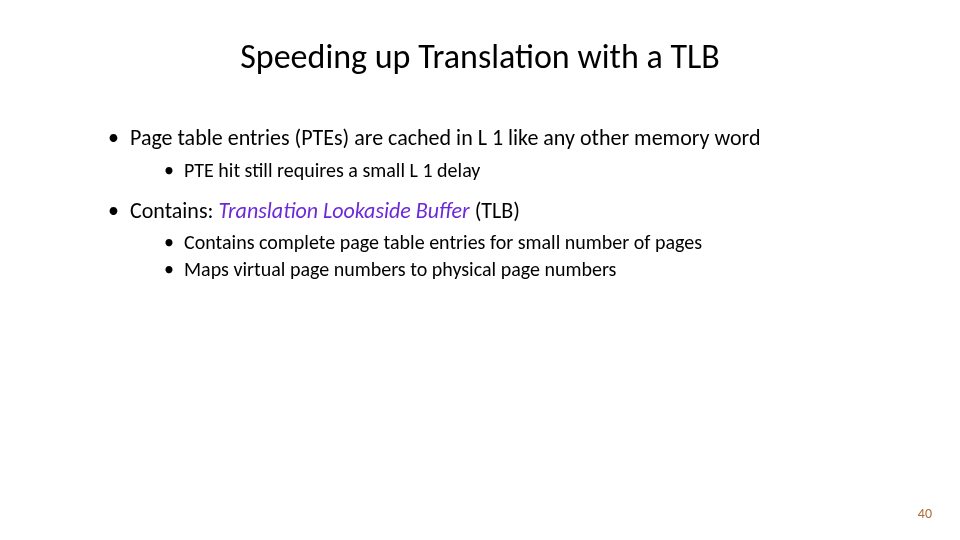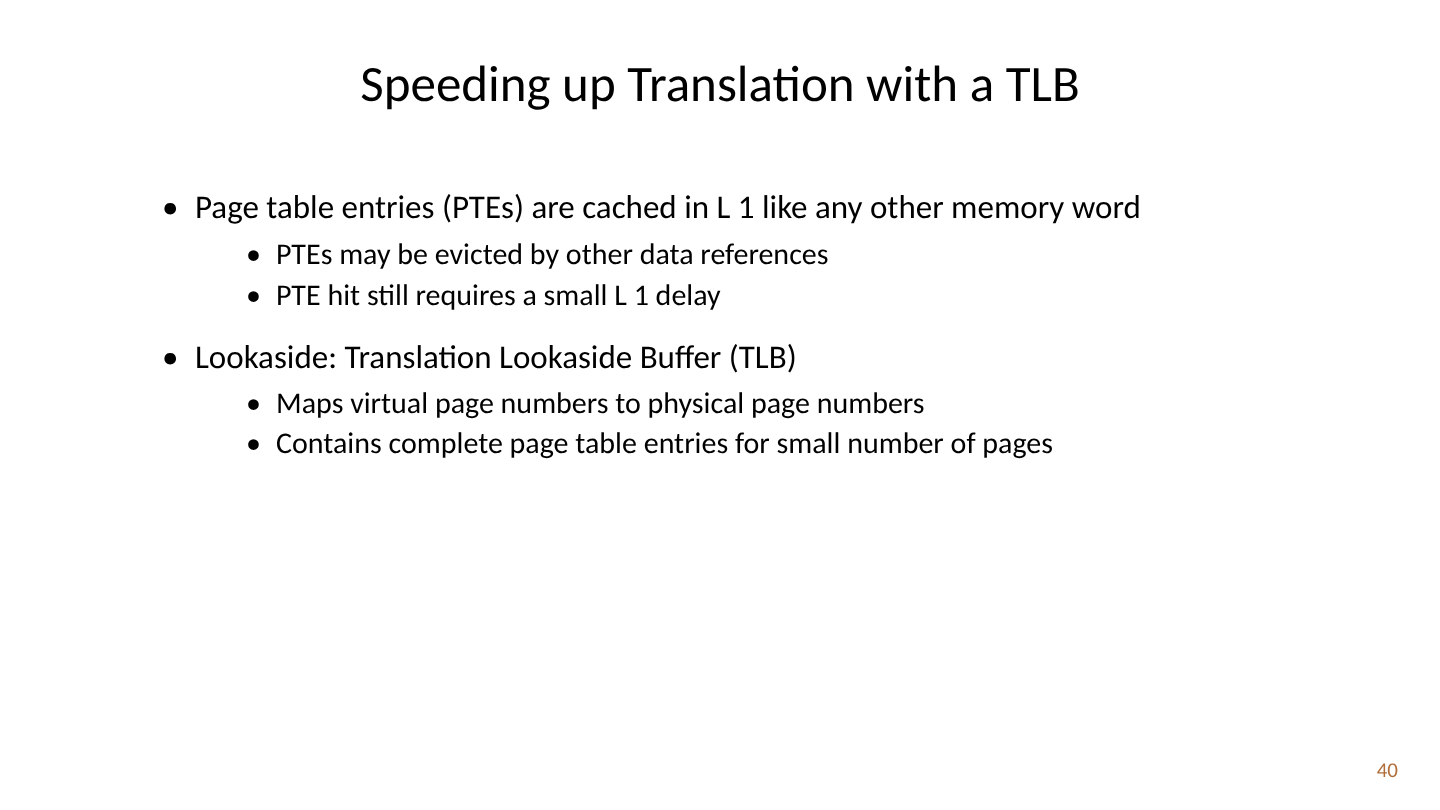--- a/index.html
+++ b/index.html
@@ -66,21 +66,22 @@
     margin-bottom: 2px;
   }
   ul.lvl2 > li::before {
     content: "•";
     position: absolute;
     left: 0;
     top: 0;
   }
   .sol-prefix { }
   .sol-term {
-    color: #000000;
+    font-style: italic;
+    color: #6d28d9;
   }
   .sol-abbr { }
   .pagenum {
     position: absolute;
     right: 28px;
     bottom: 18px;
     font-size: 14px;
     color: #b06e3a;
   }
 </style>
@@ -89,28 +90,27 @@
 
 <div class="slide">
 
   <div class="title">Speeding up Translation with a TLB</div>
 
   <div class="body">
     <ul class="lvl1">
       <li>
         <span>Page table entries (PTEs) are cached in L 1 like any other memory word</span>
         <ul class="lvl2">
-          <li>PTEs may be evicted by other data references</li>
           <li>PTE hit still requires a small L 1 delay</li>
         </ul>
       </li>
       <li>
-        <span class="sol-prefix">Lookaside: </span><span class="sol-term">Translation Lookaside Buffer</span><span class="sol-abbr"> (TLB)</span>
+        <span class="sol-prefix">Contains: </span><span class="sol-term">Translation Lookaside Buffer</span><span class="sol-abbr"> (TLB)</span>
         <ul class="lvl2">
+          <li>Contains complete page table entries for small number of pages</li>
           <li>Maps virtual page numbers to  physical page numbers</li>
-          <li>Contains complete page table entries for small number of pages</li>
         </ul>
       </li>
     </ul>
   </div>
 
   <div class="pagenum">40</div>
 </div>
 
 </body></html>

